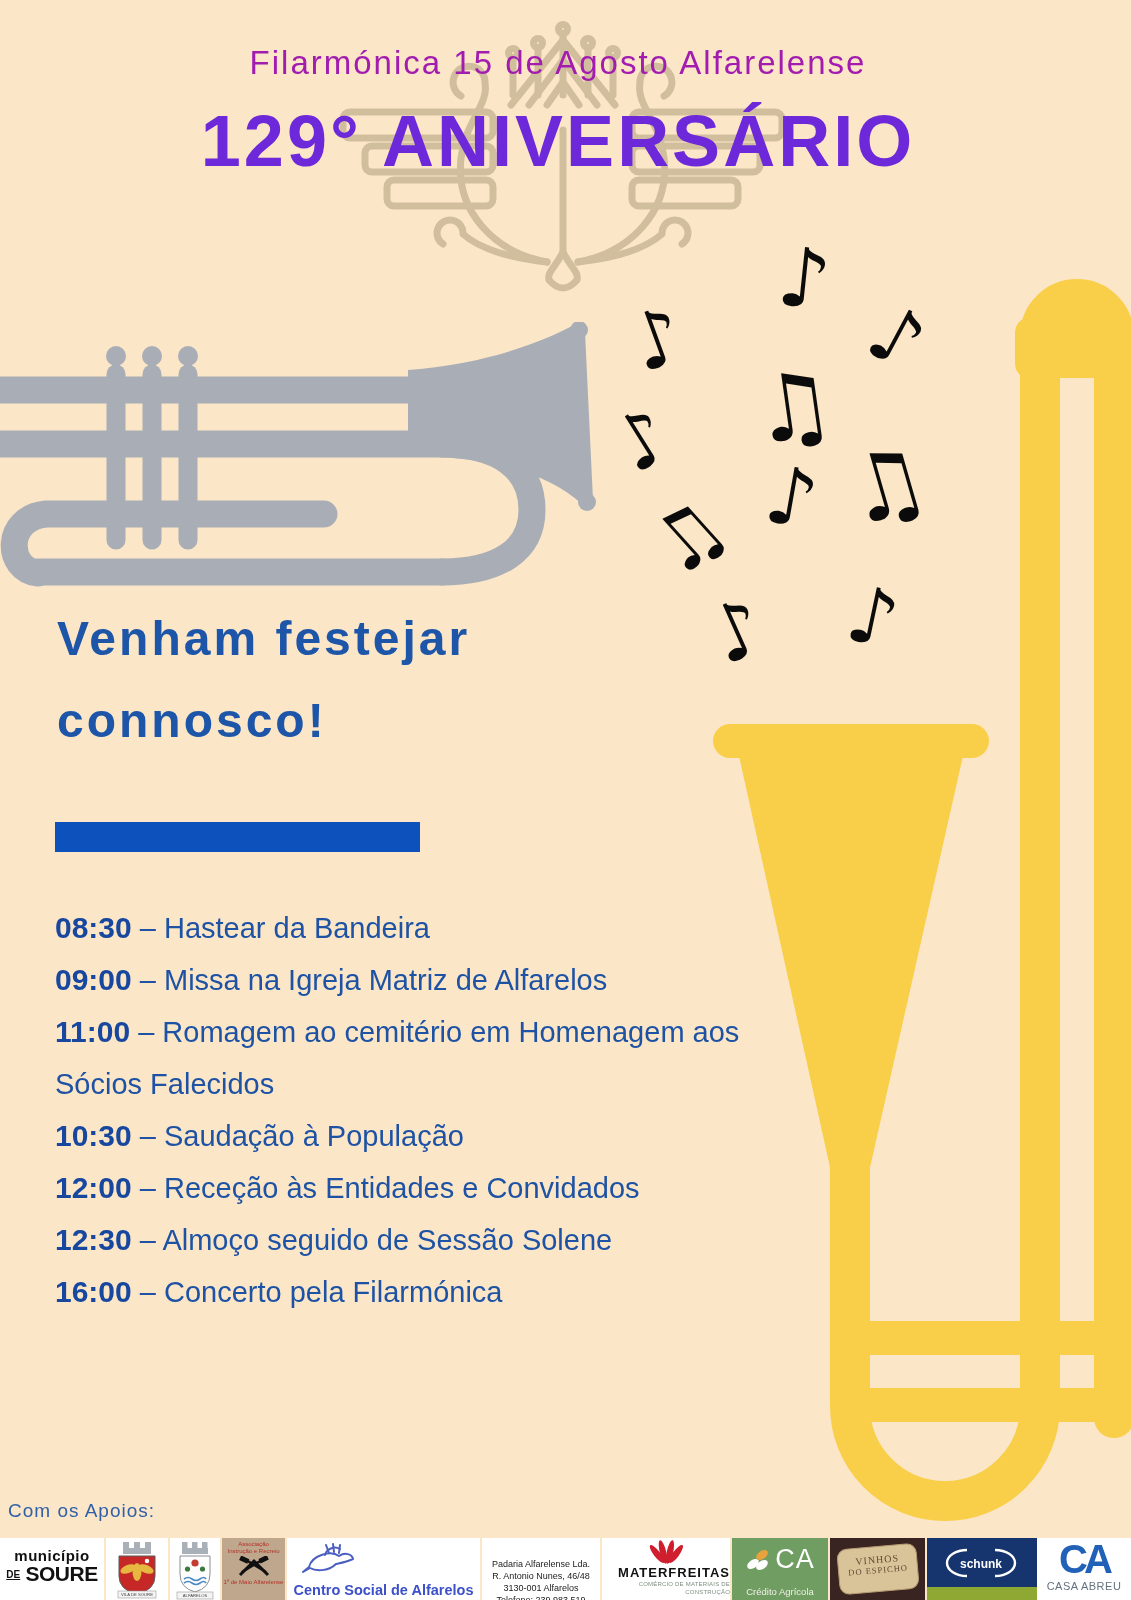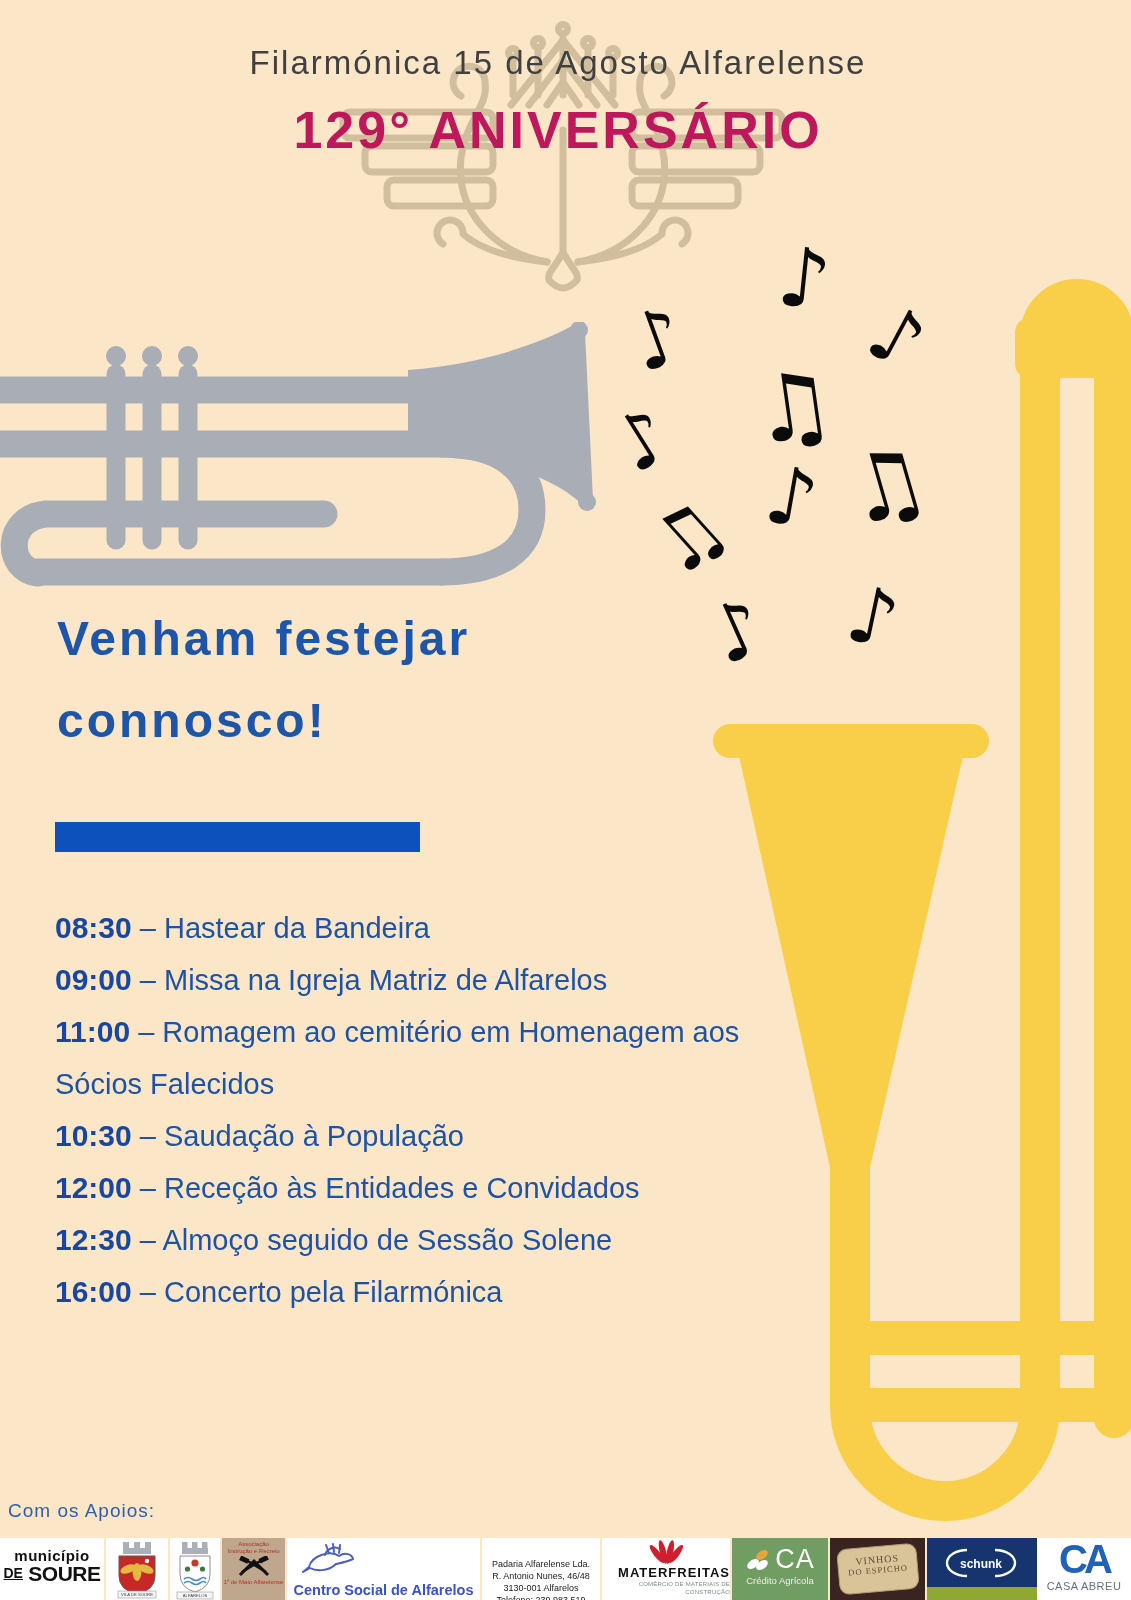--- a/index.html
+++ b/index.html
@@ -6,26 +6,26 @@
   .poster{
     position:relative;width:1131px;height:1600px;overflow:hidden;
     background:#fbe6c8;
     font-family:"Liberation Sans","DejaVu Sans",sans-serif;
   }
   svg{display:block;}
 
   
   .subtitle{
     position:absolute;left:0;top:44px;width:1116px;text-align:center;
-    font-size:33px;letter-spacing:2px;color:#404040;font-weight:normal;
+    font-size:33px;letter-spacing:2px;color:#a21caf;font-weight:normal;
     z-index:3;
   }
   .title{
     position:absolute;left:0;top:100px;width:1116px;text-align:center;
-    font-size:52px;font-weight:bold;letter-spacing:3px;color:#be185d;
+    font-size:72px;font-weight:bold;letter-spacing:3px;color:#6d28d9;
     z-index:3;
   }
 
   
   .lyre{position:absolute;left:335px;top:0;z-index:1;opacity:.95;}
   .trumpet{position:absolute;left:-6px;top:322px;z-index:1;}
   .trombone{position:absolute;left:695px;top:226px;z-index:1;}
   .note{
     position:absolute;z-index:2;color:#0b0b0b;line-height:1;
     font-family:"DejaVu Sans",sans-serif;
@@ -48,40 +48,40 @@
   
   .apoios-label{
     position:absolute;left:8px;top:1500px;z-index:3;
     font-size:19px;letter-spacing:1px;color:#2f5fa8;
   }
   .strip{position:absolute;left:0;top:1538px;width:1131px;height:62px;z-index:4;}
   .tile{position:absolute;top:0;height:62px;overflow:hidden;background:#fff;}
   .t-municipio{left:0;width:104px;color:#111;text-align:center;padding-top:10px;box-sizing:border-box;}
   .t-municipio .l1{font-weight:bold;font-size:15px;letter-spacing:.5px;line-height:15px;}
   .t-municipio .l2{font-weight:bold;font-size:21px;line-height:21px;letter-spacing:-.5px;}
-  .t-municipio .de{font-size:14px;vertical-align:3px;letter-spacing:0;text-decoration:underline;}
+  .t-municipio .de{font-size:10px;vertical-align:3px;letter-spacing:0;text-decoration:underline;}
   .t-vila{left:106px;width:62px;}
   .t-alfcrest{left:170px;width:50px;}
   .t-assoc{left:222px;width:63px;background:#bfa78d;text-align:center;color:#b33226;padding-top:3px;box-sizing:border-box;}
   .t-assoc .r1{font-size:6px;line-height:7px;}
   .t-assoc .r3{font-size:6px;line-height:7px;margin-top:1px;}
   .t-centro{left:287px;width:193px;}
   .t-centro .cname{position:absolute;left:0;bottom:2px;width:100%;text-align:center;
     font-weight:bold;font-size:14.5px;color:#3c50c8;}
   .t-centro svg{position:absolute;left:8px;top:2px;}
   .t-padaria{left:482px;width:118px;text-align:center;font-size:9px;color:#222;
     padding-top:20px;box-sizing:border-box;line-height:12px;}
   .t-mater{left:602px;width:128px;text-align:right;box-sizing:border-box;padding-top:2px;}
   .t-mater .mname{font-weight:bold;font-size:13px;letter-spacing:1px;color:#111;line-height:14px;}
   .t-mater .mtag{font-size:6px;color:#7e8f80;letter-spacing:.2px;line-height:8px;}
   .t-mater svg{margin:0 auto;}
   .t-ca{left:732px;width:96px;background:#6f9d62;color:#fff;text-align:center;box-sizing:border-box;padding-top:6px;}
   .t-ca .carow{display:flex;align-items:center;justify-content:center;gap:4px;}
   .t-ca .cainit{font-size:27px;font-weight:normal;letter-spacing:1px;}
-  .t-ca .caname{font-size:9.5px;margin-top:0;color:#f2efe6;}
+  .t-ca .caname{font-size:9.5px;margin-top:11px;color:#f2efe6;}
   .t-vinhos{left:830px;width:95px;background:#3a2422;}
   .t-vinhos .cork{
     position:absolute;left:8px;top:8px;width:78px;height:44px;background:#d9c49a;
     border:1px solid #b49b72;border-radius:10px;transform:rotate(-5deg);
     text-align:center;color:#5d4a33;font-family:"Liberation Serif","DejaVu Serif",serif;
   }
   .t-vinhos .v1{font-size:10px;letter-spacing:1px;margin-top:7px;}
   .t-vinhos .v2{font-size:8.5px;letter-spacing:1px;}
   .t-schunk{left:927px;width:108px;background:#16356e;padding-left:6px;}
   .t-schunk .green{position:absolute;left:0;bottom:0;width:100%;height:13px;background:#8fa833;}

